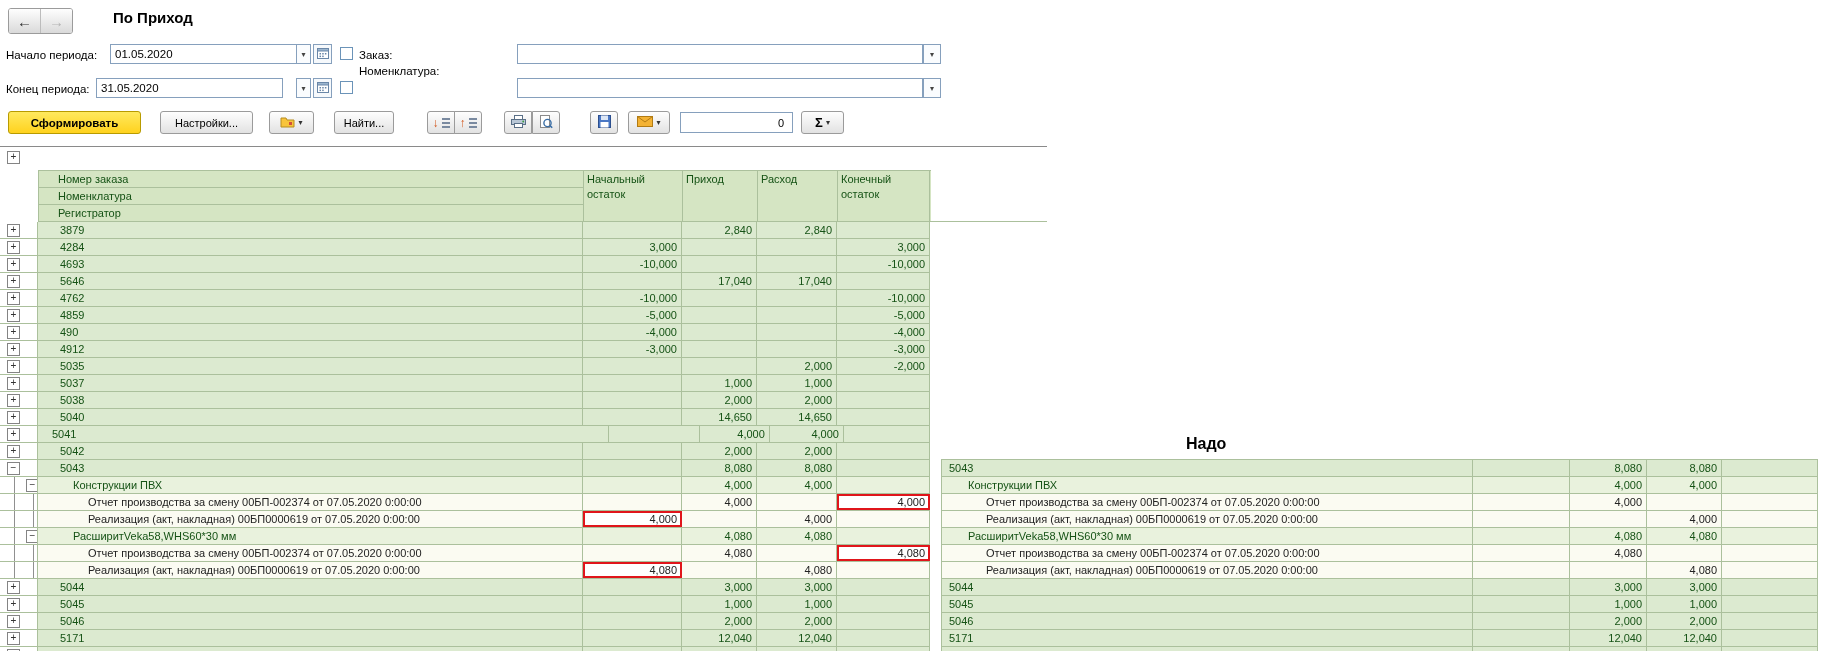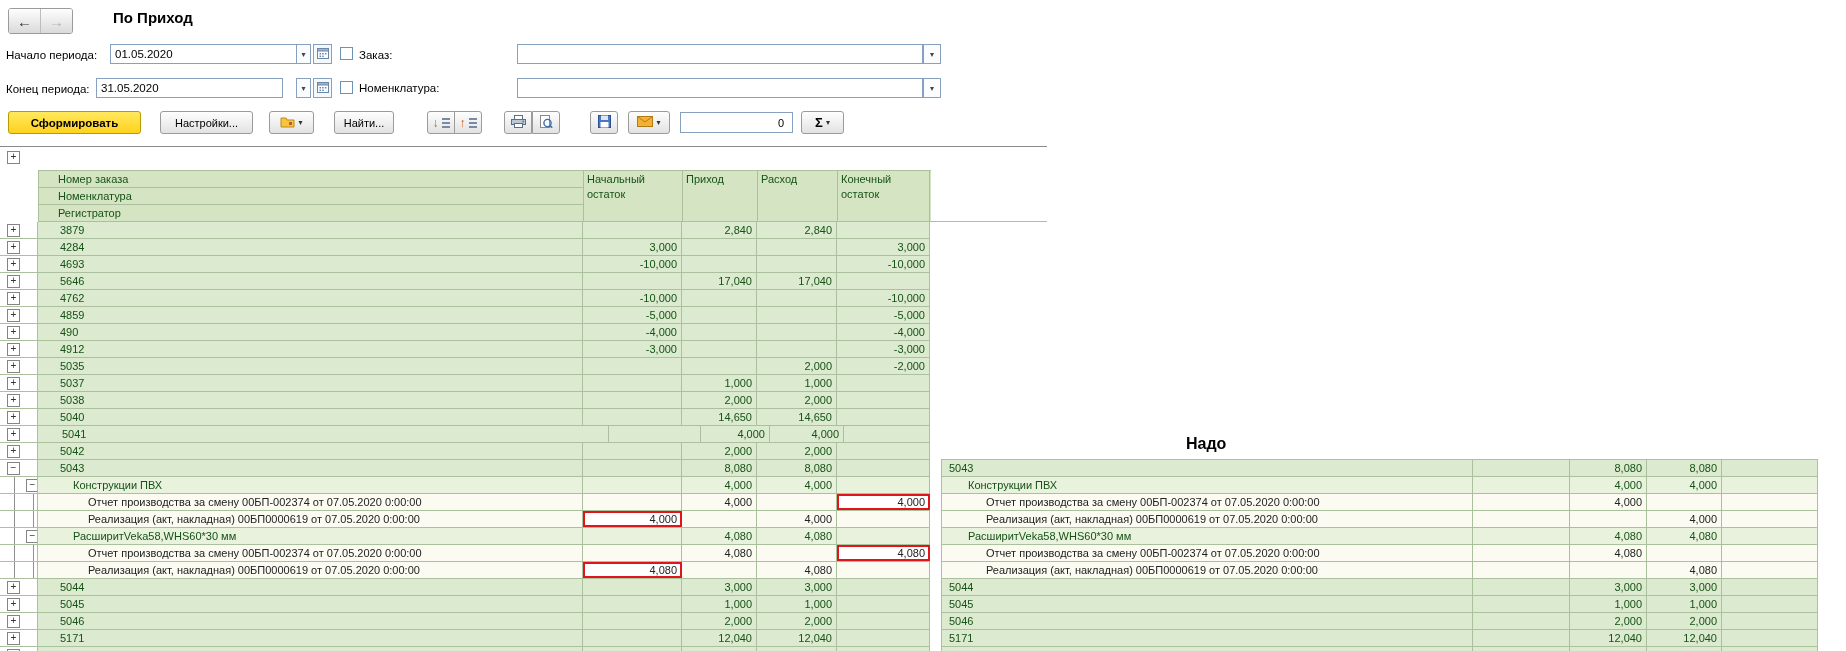--- a/index.html
+++ b/index.html
@@ -108,21 +108,21 @@
           <rect x="0.5" y="1.5" width="11" height="2.5" fill="#9cb6cf" stroke="#6a87a8"></rect>
           <rect x="2.5" y="6" width="1.5" height="1.5" fill="#6a87a8"></rect>
           <rect x="5.2" y="6" width="1.5" height="1.5" fill="#6a87a8"></rect>
           <rect x="7.9" y="6" width="1.5" height="1.5" fill="#6a87a8"></rect>
           <rect x="2.5" y="8.6" width="1.5" height="1.5" fill="#6a87a8"></rect>
           <rect x="5.2" y="8.6" width="1.5" height="1.5" fill="#6a87a8"></rect>
         </svg>
     </span>
   </div>
   <div class="checkbox" style="left:340px;top:81px;"></div>
-  <span class="flabel" style="left:359px;top:82px;">Номенклатура:</span>
+  <span class="flabel" style="left:359px;top:65px;">Номенклатура:</span>
   <input class="field" style="left: 517px; top: 78px; width: 406px;" value="">
   <div class="ddbtn" style="left:923px;top:78px;width:18px;">▾</div>
 
   <div class="btn generate" style="left:8px;width:133px;">
       <span>Сформировать</span>
     </div>
   <div class="btn" style="left:160px;width:93px;">
       <span>Настройки...</span>
     </div>
   <div class="btn" style="left:269px;width:45px;">
@@ -330,21 +330,21 @@
         <div class="tcell tname" style="width: 545px; padding-left: 22px;">5040</div>
         <div class="tcell num" style="width: 99px;"></div>
         <div class="tcell num" style="width: 75px;">14,650</div>
         <div class="tcell num" style="width: 80px;">14,650</div>
         <div class="tcell num" style="width: 93px;"></div>
       </div>
       <div class="trow lvl0">
         <div class="tcell tree" style="border-right: 1px solid rgb(171, 192, 156);">
           <div class="ebox" style="left: 7px; top: 2px;">+</div>
         </div>
-        <div class="tcell tname" style="width: 618px; padding-left: 24px;">5041</div>
+        <div class="tcell tname" style="width: 618px; padding-left: 14px;">5041</div>
         <div class="tcell num" style="width: 99px;"></div>
         <div class="tcell num" style="width: 75px;">4,000</div>
         <div class="tcell num" style="width: 80px;">4,000</div>
         <div class="tcell num" style="width: 93px;"></div>
       </div>
       <div class="trow lvl0">
         <div class="tcell tree" style="border-right: 1px solid rgb(171, 192, 156);">
           <div class="ebox" style="left: 7px; top: 2px;">+</div>
         </div>
         <div class="tcell tname" style="width: 545px; padding-left: 22px;">5042</div>

